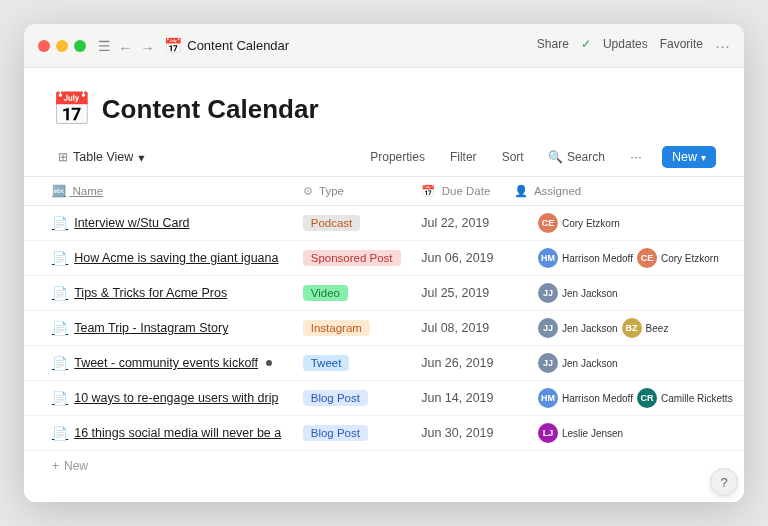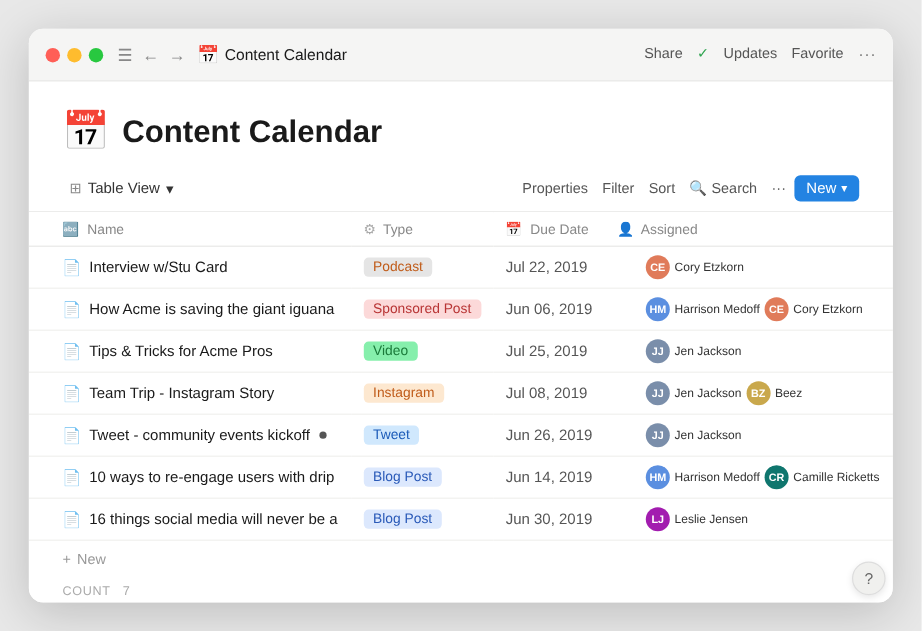--- a/index.html
+++ b/index.html
@@ -104,21 +104,21 @@
       color: #333;
       cursor: pointer;
       padding: 3px 6px;
       border-radius: 4px;
     }
     .view-grid-icon { color: #888; font-size: 12px; }
     .toolbar-spacer { flex: 1; }
     .toolbar-actions {
       display: flex;
       align-items: center;
-      gap: 2px;
+      gap: 15px;
     }
     .toolbar-btn {
       font-size: 12px;
       color: #555;
       cursor: pointer;
       padding: 3px 5px;
       border-radius: 4px;
     }
     .new-btn {
       background: #2383e2;
@@ -161,21 +161,21 @@
     th:first-child { padding-left: 28px; }
     td {
       padding: 7px 10px;
       color: #1a1a1a;
       border-bottom: 1px solid #f0f0ee;
       white-space: nowrap;
       vertical-align: middle;
     }
     td:first-child { padding-left: 28px; }
 
-    .col-name { width: 220px; }
+    .col-name { width: 220px; text-decoration: underline; }
     .col-type { width: 110px; }
     .col-date { width: 90px; }
     .col-assigned { width: 210px; }
 
     .cell-name {
       display: flex;
       align-items: center;
       gap: 6px;
     }
     .doc-icon { color: #aaa; font-size: 13px; }
@@ -475,24 +475,19 @@
                 </div>
               </td>
             </tr>
           </tbody>
       </table>
       <div class="add-row">
         <span>+</span>
 
         <span>New</span>
       </div>
-      <div class="count-row">
-        <span>COUNT</span>
-        &nbsp;
-        <span>7</span>
-      </div>
     </div>
   </div>
 </div>
 
 <div class="help-btn">
   <span>?</span>
 </div>
 
 </body></html>

